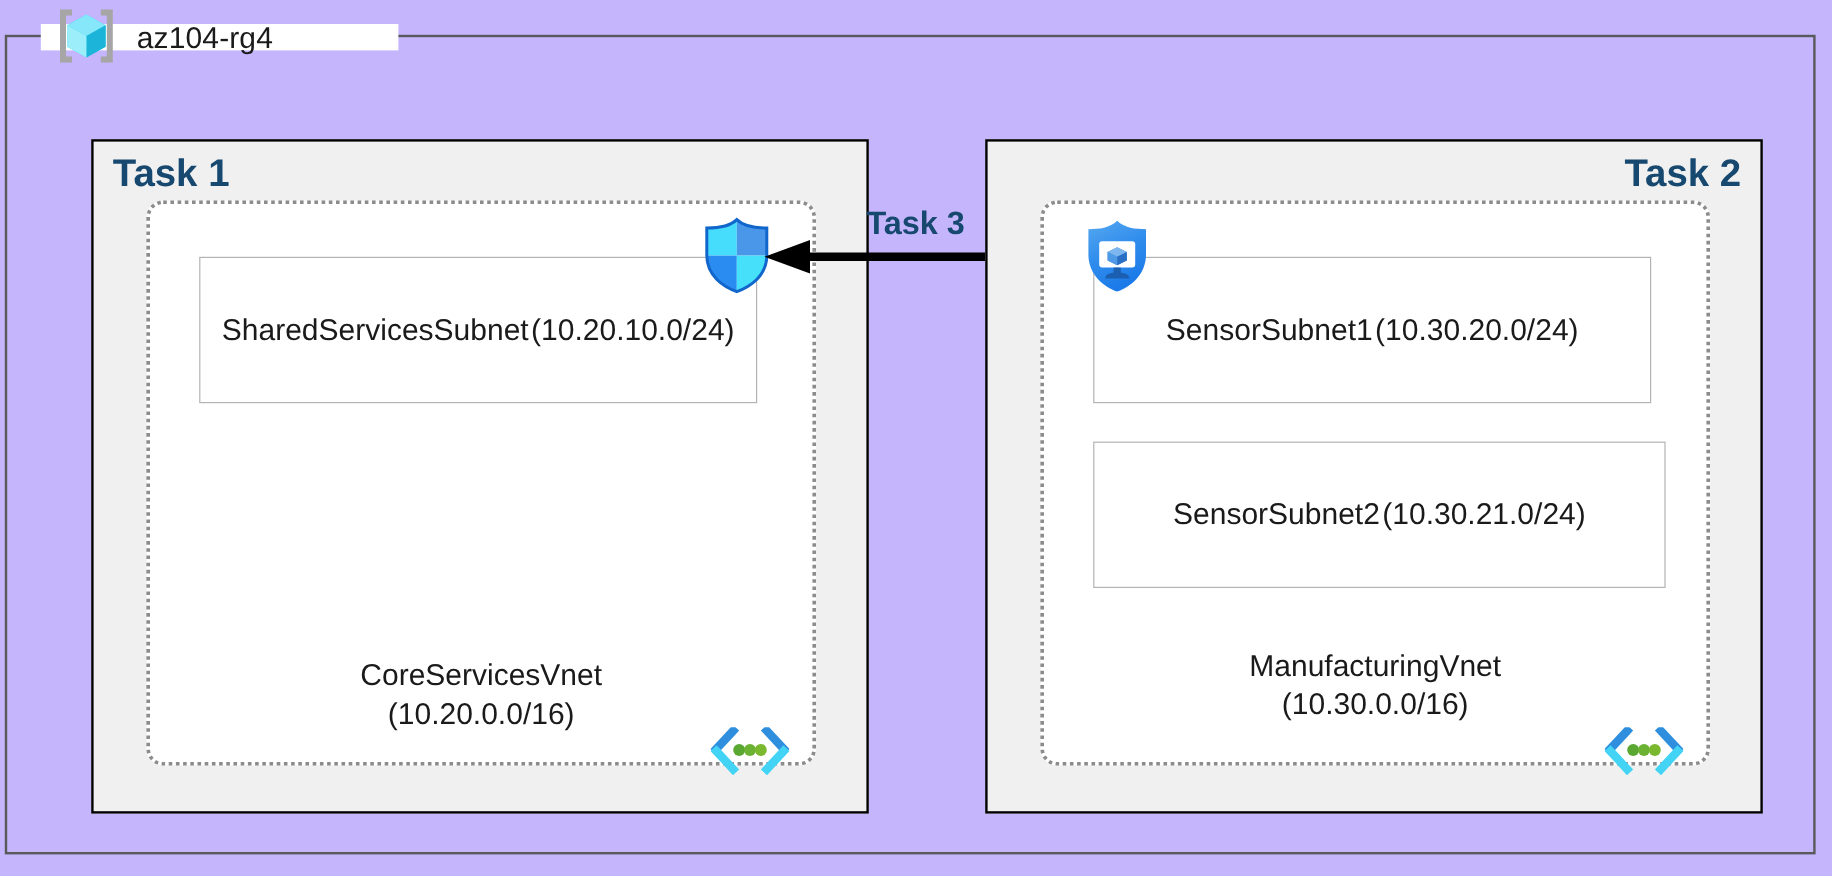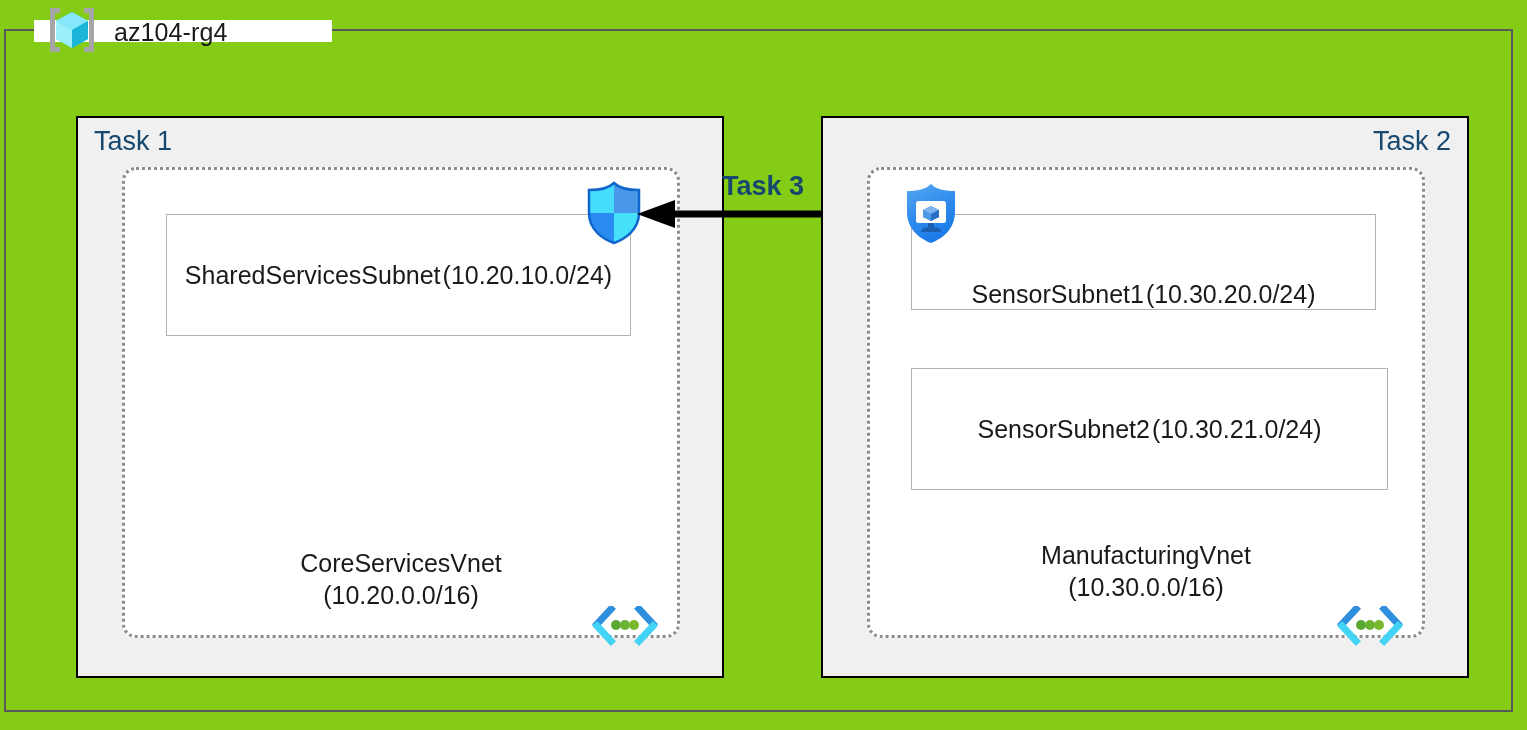--- a/index.html
+++ b/index.html
@@ -7,21 +7,21 @@
     padding: 0;
     background: #ffffff;
   }
   body {
     font-family: "Liberation Sans", sans-serif;
   }
   #canvas {
     position: relative;
     width: 1527px;
     height: 730px;
-    background: #84cc16;
+    background: #c4b5fd;
     overflow: hidden;
   }
 
   
   .rg-frame {
     position: absolute;
     left: 4px;
     top: 29px;
     width: 1509px;
     height: 683px;
@@ -59,22 +59,22 @@
     background: #f0f0f0;
     border: 2px solid #000000;
     box-sizing: border-box;
   }
   #task-box-1 { left: 76px;  top: 116px; width: 648px; height: 562px; }
   #task-box-2 { left: 821px; top: 116px; width: 648px; height: 562px; }
 
   .task-label {
     position: absolute;
     top: 10px;
-    font-size: 27px;
-    font-weight: normal;
+    font-size: 32px;
+    font-weight: bold;
     color: #17486f;
     white-space: nowrap;
   }
   .task-label.left  { left: 18px; }
   .task-label.right { right: 18px; }
 
   
   .vnet-box {
     position: absolute;
     background: #ffffff;
@@ -98,21 +98,21 @@
   }
   .subnet-name, .subnet-cidr {
     font-size: 25px;
     color: #1a1a1a;
     line-height: 1.2;
     white-space: nowrap;
   }
 
   #subnet-1-1 { left: 166px; top: 214px; width: 465px; height: 122px; }
   #subnet-1-2 { left: 166px; top: 368px; width: 465px; height: 122px; }
-  #subnet-2-1 { left: 911px; top: 214px; width: 465px; height: 96px; align-items: flex-end; }
+  #subnet-2-1 { left: 911px; top: 214px; width: 465px; height: 122px; }
   #subnet-2-2 { left: 911px; top: 368px; width: 477px; height: 122px; }
 
   
   .vnet-caption {
     position: absolute;
     width: 558px;
     text-align: center;
     display: flex;
     flex-direction: column;
     align-items: center;

